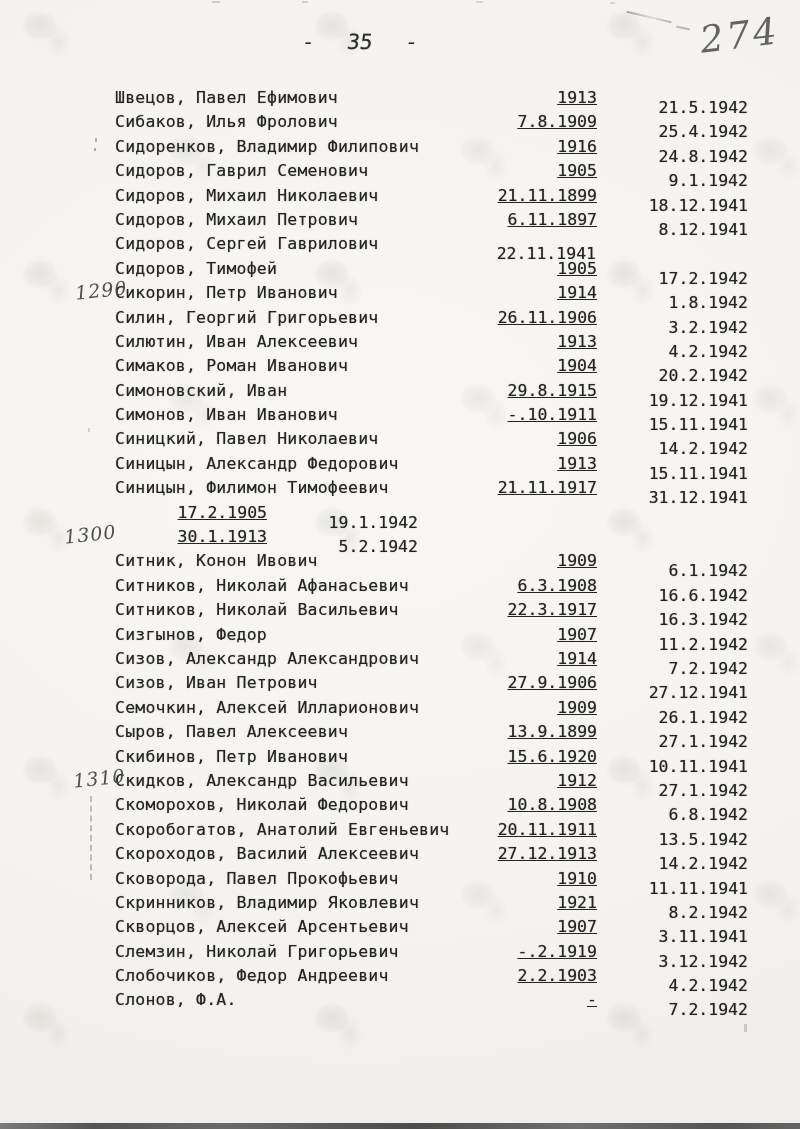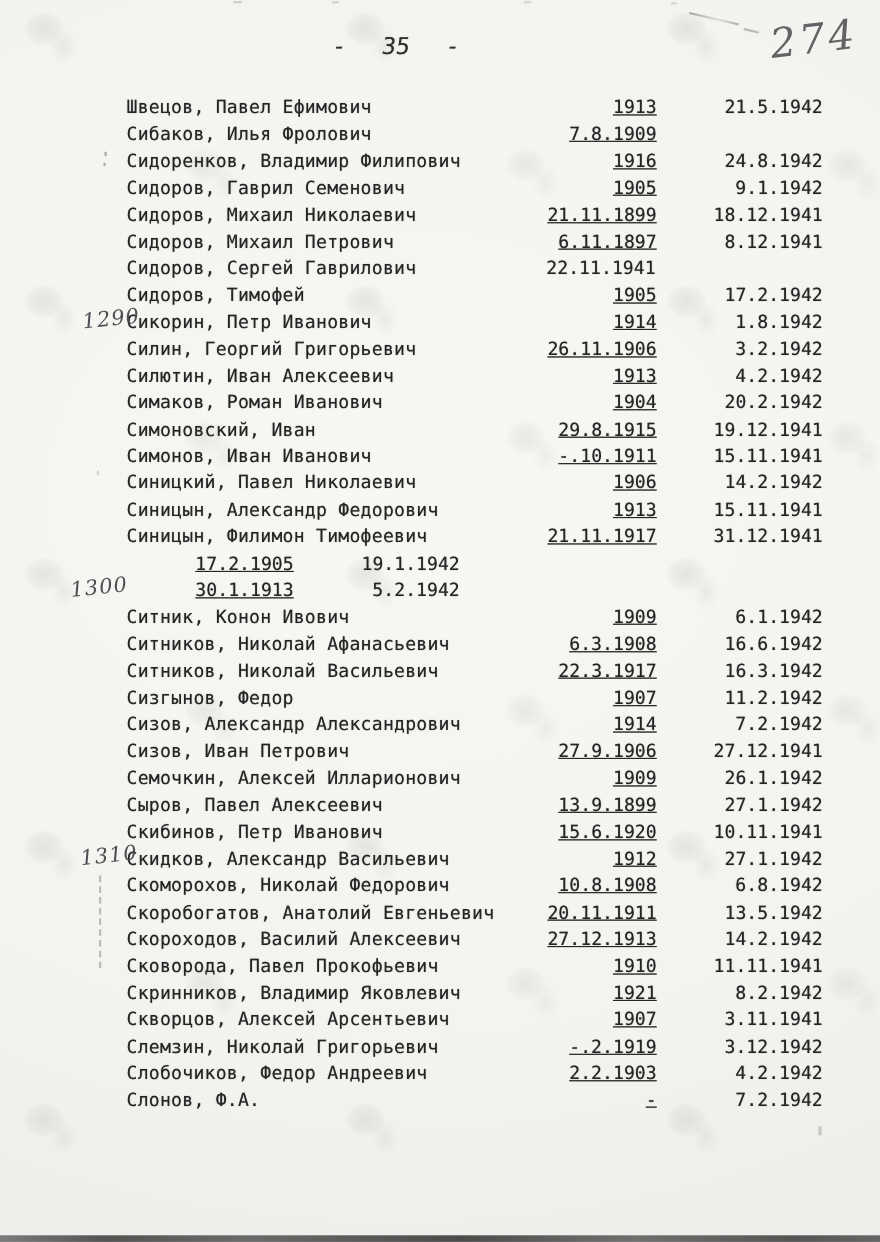--- a/index.html
+++ b/index.html
@@ -58,21 +58,21 @@
     display:flex;
     height:24.4px;line-height:24.4px;
     padding-left:115px;
     font-size:16.5px;
     color:#242424;
     white-space:nowrap;
     text-shadow:0 0 1px rgba(45,45,45,.55);
   }
   .cell-name{width:330px;letter-spacing:.2px;overflow:visible;}
   .cell-born{width:152px;text-align:right;text-decoration:underline;}
-  .cell-died{width:151px;text-align:right;}
+  .cell-died{width:151px;text-align:right;margin-top:10px;}
   .margin-note{
     position:absolute;
     font-family:"DejaVu Serif","Liberation Serif",serif;
     font-style:italic;
     font-size:19px;color:#4e4e52;
     letter-spacing:1px;
     transform:rotate(-6deg);
   }
   .margin-dashes{
     position:absolute;left:90px;top:796px;height:84px;width:0;
@@ -99,20 +99,21 @@
 
   <div class="records">
       <div class="row">
         <span class="cell-name">Швецов, Павел Ефимович</span>
         <span class="cell-born">1913</span>
         <span class="cell-died">21.5.1942</span>
       </div>
       <div class="row">
         <span class="cell-name">Сибаков, Илья Фролович</span>
         <span class="cell-born">7.8.1909</span>
+        <span class="cell-died">25.4.1942</span>
       </div>
       <div class="row">
         <span class="cell-name">Сидоренков, Владимир Филипович</span>
         <span class="cell-born">1916</span>
         <span class="cell-died">24.8.1942</span>
       </div>
       <div class="row">
         <span class="cell-name">Сидоров, Гаврил Семенович</span>
         <span class="cell-born">1905</span>
         <span class="cell-died">9.1.1942</span>

